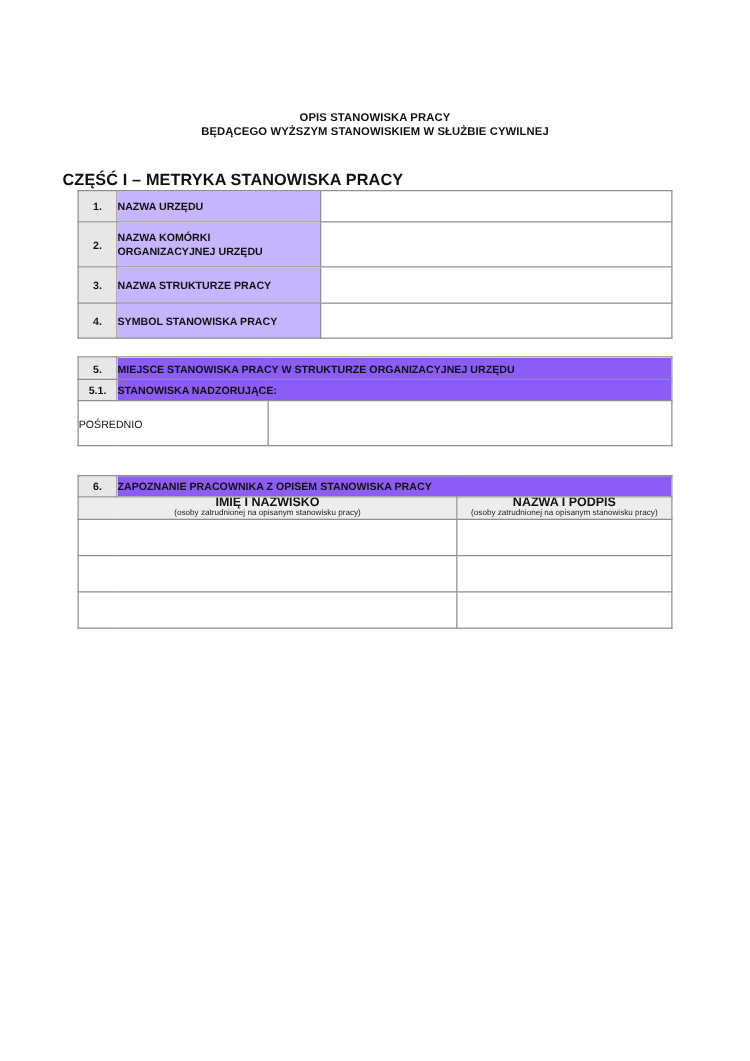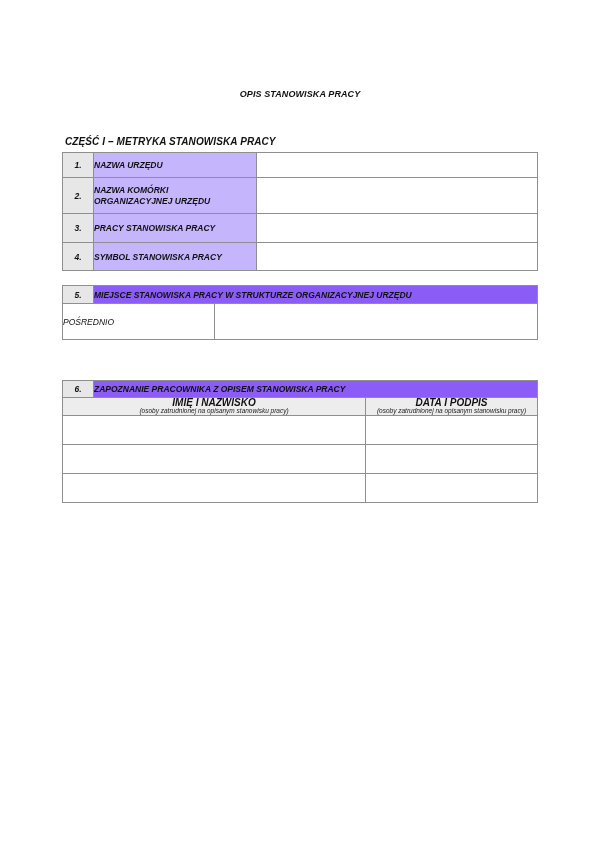--- a/index.html
+++ b/index.html
@@ -1,28 +1,27 @@
 <!DOCTYPE html>
 <html><head>
 <meta charset="utf-8">
 <style>
   html,body{margin:0;padding:0;background:#ffffff;}
   .page{
     position:relative;width:600px;height:849px;background:#ffffff;
     font-family:"Liberation Sans","DejaVu Sans",sans-serif;color:#111;
     overflow:hidden;
-    font-style:italic;
   }
   .doc-title{
     position:absolute;top:89px;left:0;width:600px;text-align:center;
     font-size:9px;font-weight:bold;line-height:10.5px;letter-spacing:.1px;
   }
   .section-heading{
-    position:absolute;top:136px;left:65px;
-    font-size:10px;font-weight:bold;letter-spacing:.1px;
+    position:absolute;top:136px;left:50px;
+    font-size:13px;font-weight:bold;letter-spacing:.1px;
   }
   table.frm{
     position:absolute;border-collapse:collapse;table-layout:fixed;
   }
   table.frm td{
     border:1px solid #8f8f8f;padding:0;vertical-align:middle;
     font-size:8.5px;overflow:hidden;
   }
   #t1{left:62px;top:152px;width:475px;}
   #t2{left:62px;top:285px;width:475px;}
@@ -40,20 +39,21 @@
   .hdr .h-title{font-size:10px;font-weight:bold;display:block;line-height:8px;}
   .hdr .h-sub{font-size:6.5px;color:#222;display:block;line-height:7px;}
 </style>
 </head>
 <body>
 
 <div class="page">
 
   <div class="doc-title">
     <div>OPIS STANOWISKA PRACY</div>
+    <div>BĘDĄCEGO WYŻSZYM STANOWISKIEM W SŁUŻBIE CYWILNEJ</div>
   </div>
 
   <div class="section-heading">CZĘŚĆ I – METRYKA STANOWISKA PRACY</div>
 
   <table class="frm" id="t1">
     <colgroup>
         <col style="width:31px">
         <col style="width:163px">
         <col style="width:281px">
       </colgroup>
@@ -63,41 +63,45 @@
       <td class="glbl">NAZWA URZĘDU</td>
       <td class="fill"></td>
     </tr>
     <tr style="height:36px">
       <td class="num">2.</td>
       <td class="glbl"><span class="wrap">NAZWA KOMÓRKI ORGANIZACYJNEJ URZĘDU</span></td>
       <td class="fill"></td>
     </tr>
     <tr style="height:29px">
       <td class="num">3.</td>
-      <td class="glbl">PRACY STANOWISKA PRACY</td>
+      <td class="glbl">NAZWA STRUKTURZE PRACY</td>
       <td class="fill"></td>
     </tr>
     <tr style="height:28px">
       <td class="num">4.</td>
       <td class="glbl">SYMBOL STANOWISKA PRACY</td>
       <td class="fill"></td>
     </tr>
   </tbody>
     </table>
 
   <table class="frm" id="t2">
     <colgroup>
         <col style="width:31px">
         <col style="width:121px">
         <col style="width:323px">
       </colgroup>
     <tbody>
         <tr style="height:18px">
       <td class="num">5.</td>
       <td class="wlbl" colspan="2">MIEJSCE STANOWISKA PRACY W STRUKTURZE ORGANIZACYJNEJ URZĘDU</td>
+    </tr>
+    <tr style="height:17px">
+      <td class="num">5.1.</td>
+      <td class="wlbl" colspan="2">STANOWISKA NADZORUJĄCE:</td>
     </tr>
     <tr style="height:36px">
       <td class="plain" colspan="2">POŚREDNIO</td>
       <td class="fill"></td>
     </tr>
   </tbody>
     </table>
 
   <table class="frm" id="t3">
     <colgroup>
@@ -109,21 +113,21 @@
         <tr style="height:17px">
       <td class="num">6.</td>
       <td class="wlbl" colspan="2">ZAPOZNANIE PRACOWNIKA Z OPISEM STANOWISKA PRACY</td>
     </tr>
     <tr style="height:18px">
       <td class="hdr" colspan="2">
         <span class="h-title">IMIĘ I NAZWISKO</span>
         <span class="h-sub">(osoby zatrudnionej na opisanym stanowisku pracy)</span>
       </td>
       <td class="hdr">
-        <span class="h-title">DATA I PODPIS</span>
+        <span class="h-title">NAZWA I PODPIS</span>
         <span class="h-sub">(osoby zatrudnionej na opisanym stanowisku pracy)</span>
       </td>
     </tr>
     <tr style="height:29px">
       <td class="fill" colspan="2"></td>
       <td class="fill"></td>
     </tr>
     <tr style="height:29px">
       <td class="fill" colspan="2"></td>
       <td class="fill"></td>

